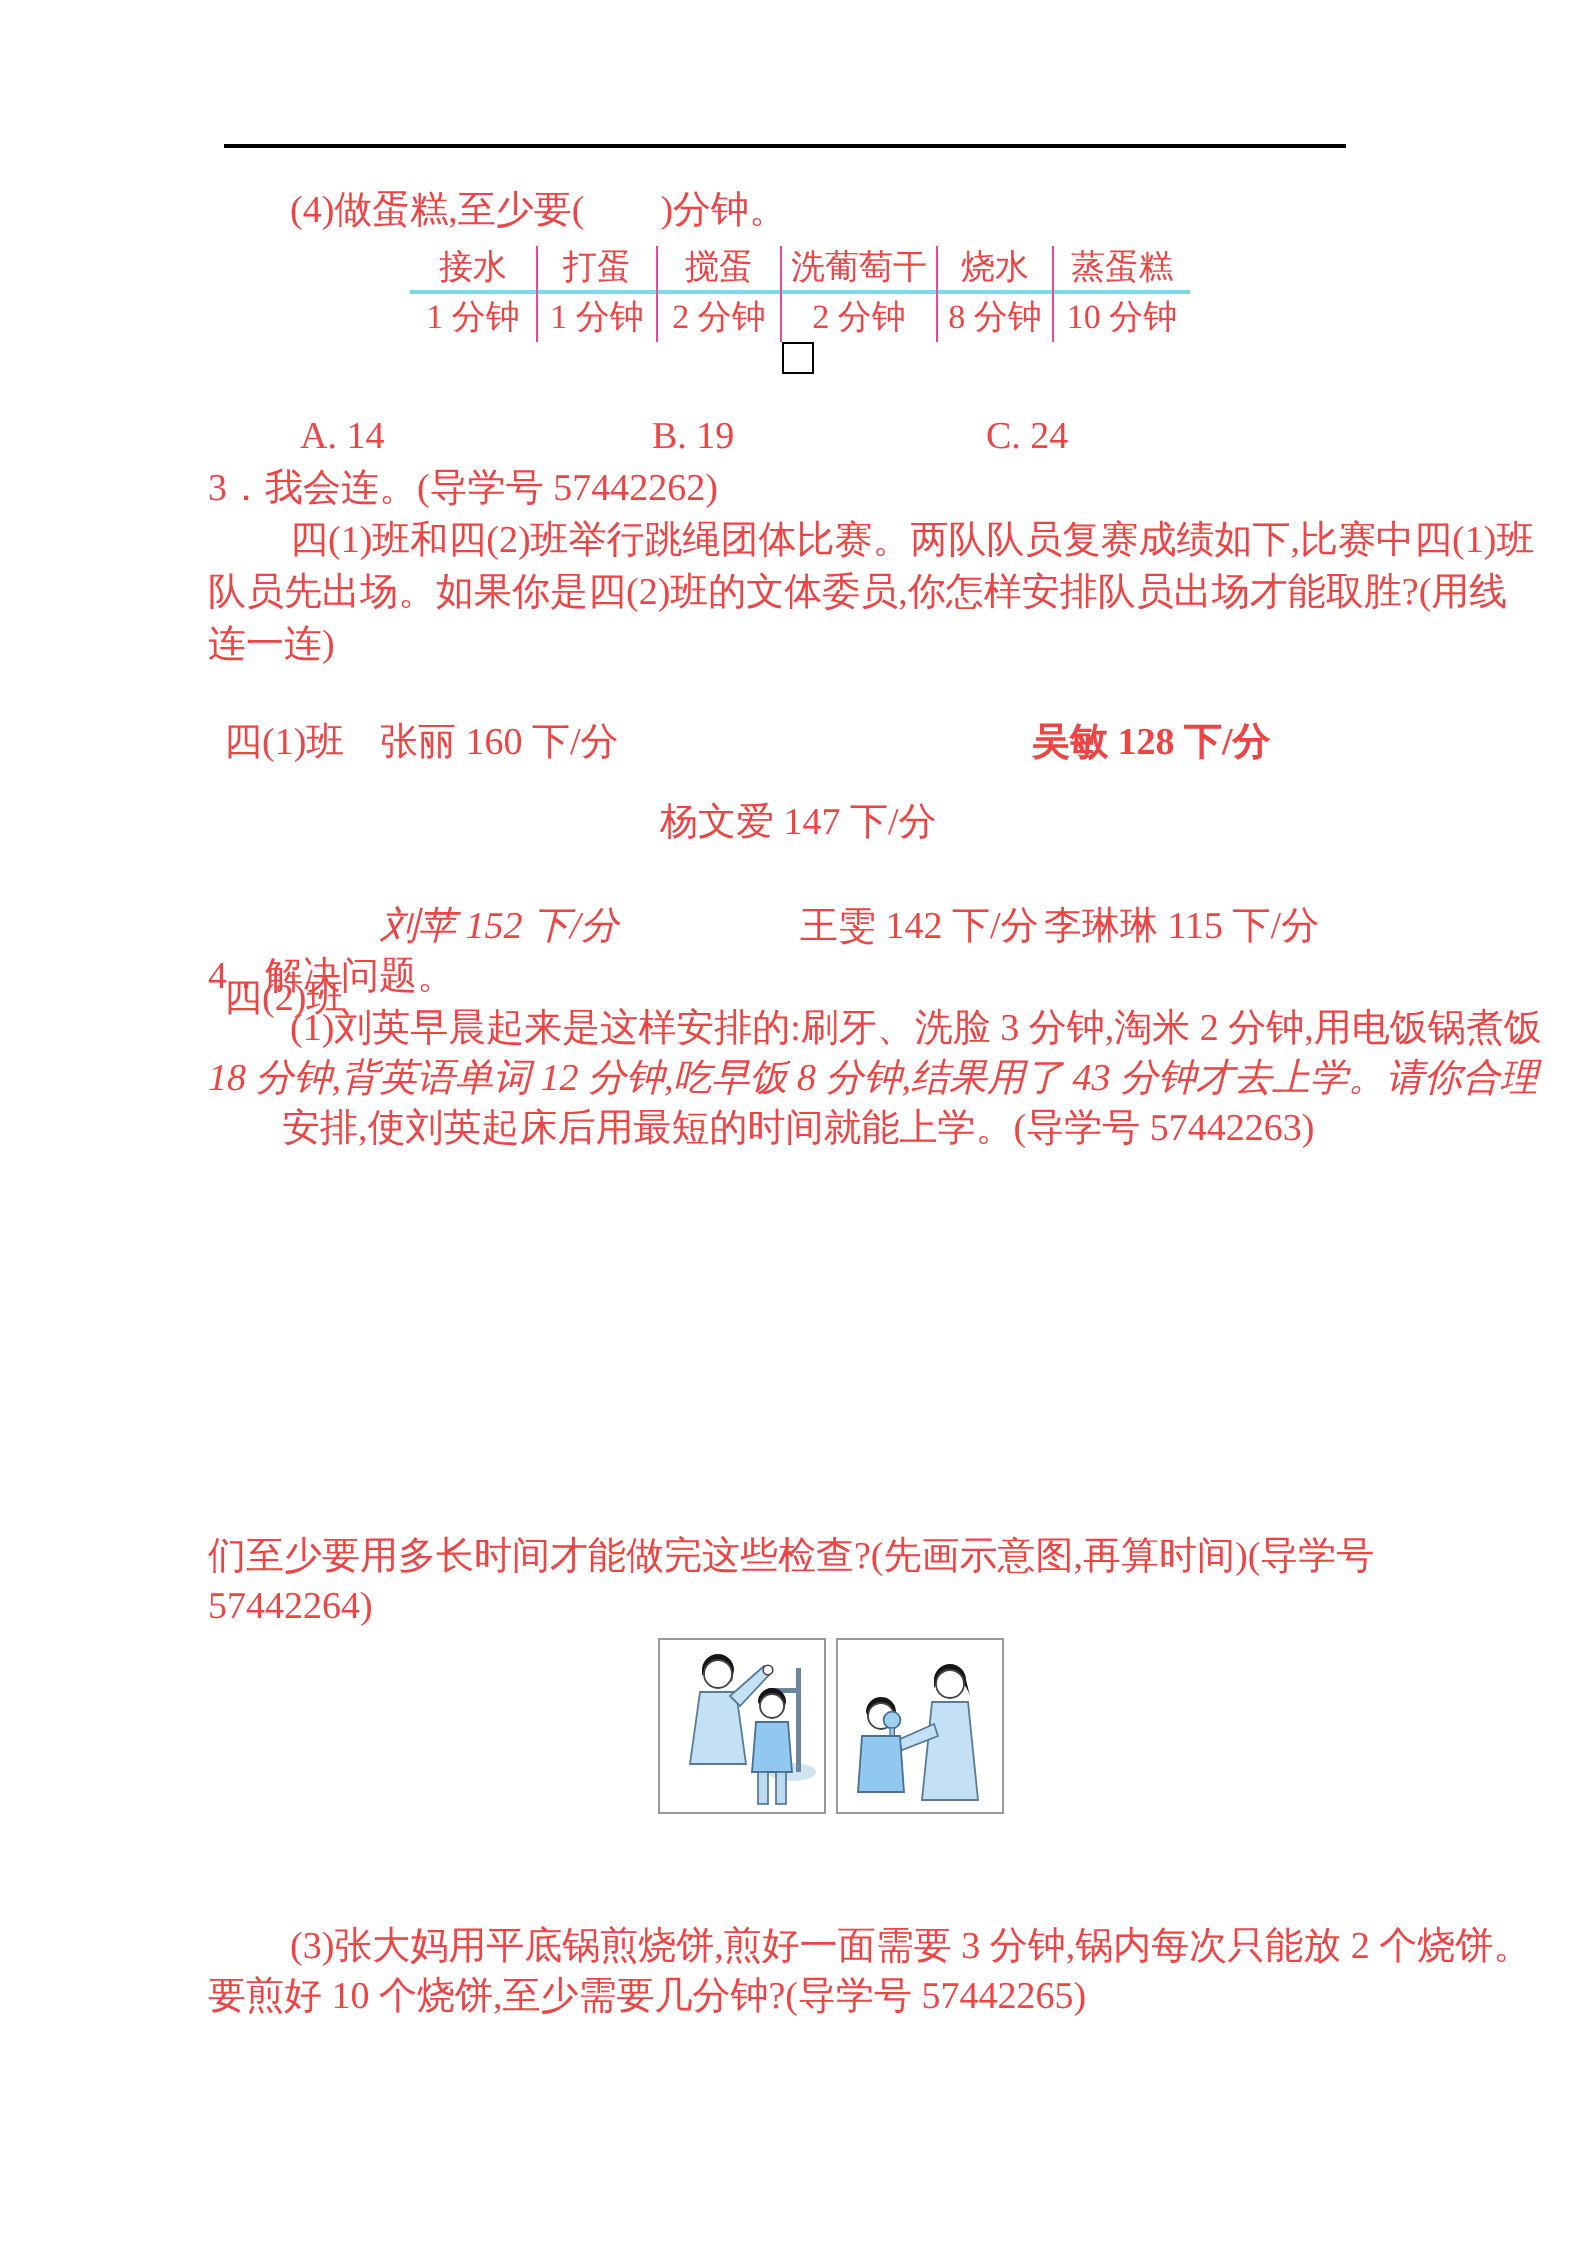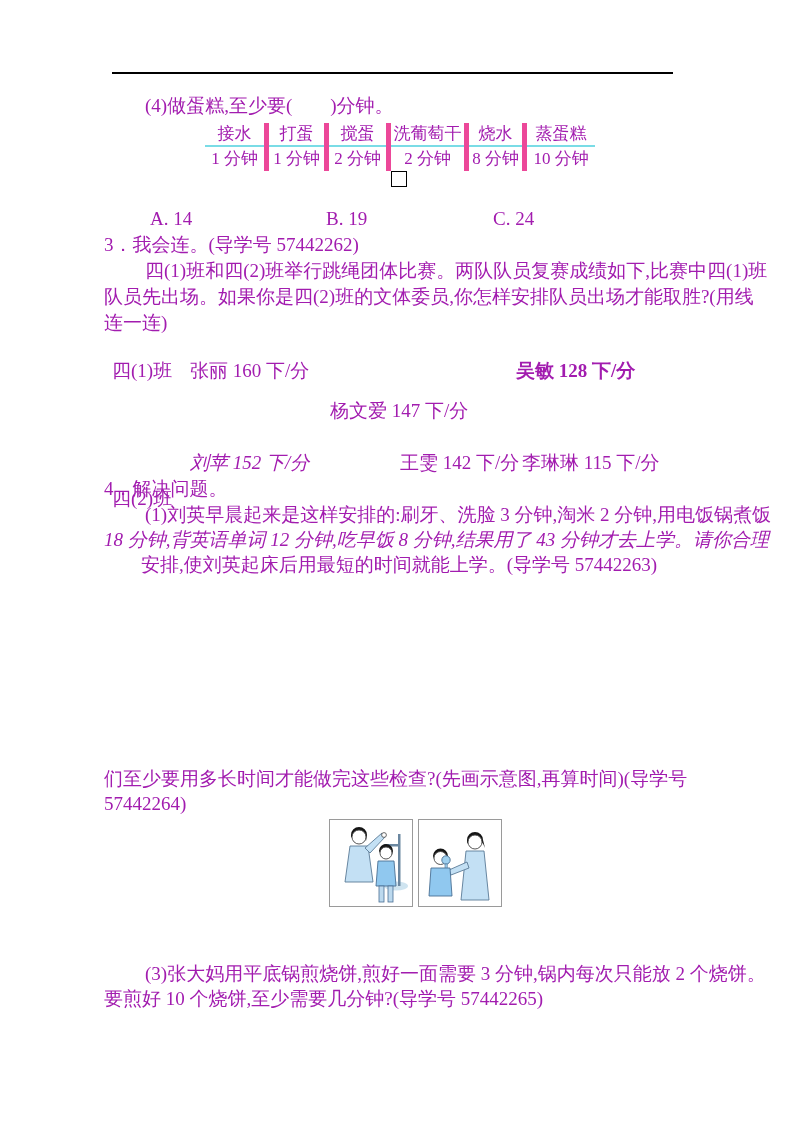--- a/index.html
+++ b/index.html
@@ -1,35 +1,35 @@
 <!DOCTYPE html>
 <html><head>
 <meta charset="utf-8">
 <style>
   html,body{margin:0;padding:0;background:#ffffff;}
   .page{
     position:relative;
     width:793px;height:1122px;
     background:#ffffff;
     font-family:"Liberation Serif","DejaVu Serif",serif;
-    color:#a21caf;
+    color:#ef4444;
     overflow:hidden;
   }
   .rule-top{
     position:absolute;left:112px;top:72px;width:561px;height:2px;background:#000;
   }
   .line{
     position:absolute;
     font-size:19px;line-height:24px;white-space:pre;
   }
   
   .steps-table{
     position:absolute;left:205px;top:123px;display:flex;
   }
-  .steps-col{box-sizing:border-box;border-right:5px solid #ec4899;}
+  .steps-col{box-sizing:border-box;border-right:1px solid #ec4899;}
   .steps-col:last-child{border-right:none;}
   .steps-th{
     height:22px;line-height:22px;text-align:center;
     font-size:17px;border-bottom:2px solid #7adce6;padding:0 2px;white-space:nowrap;
   }
   .steps-td{
     height:24px;line-height:24px;text-align:center;font-size:17px;white-space:nowrap;
   }
   .answer-box{
     position:absolute;left:391px;top:171px;width:14px;height:14px;

